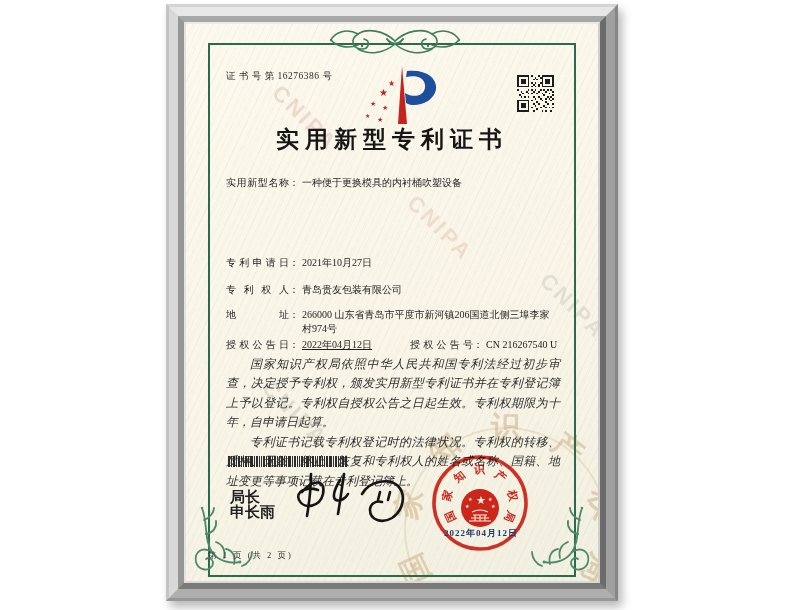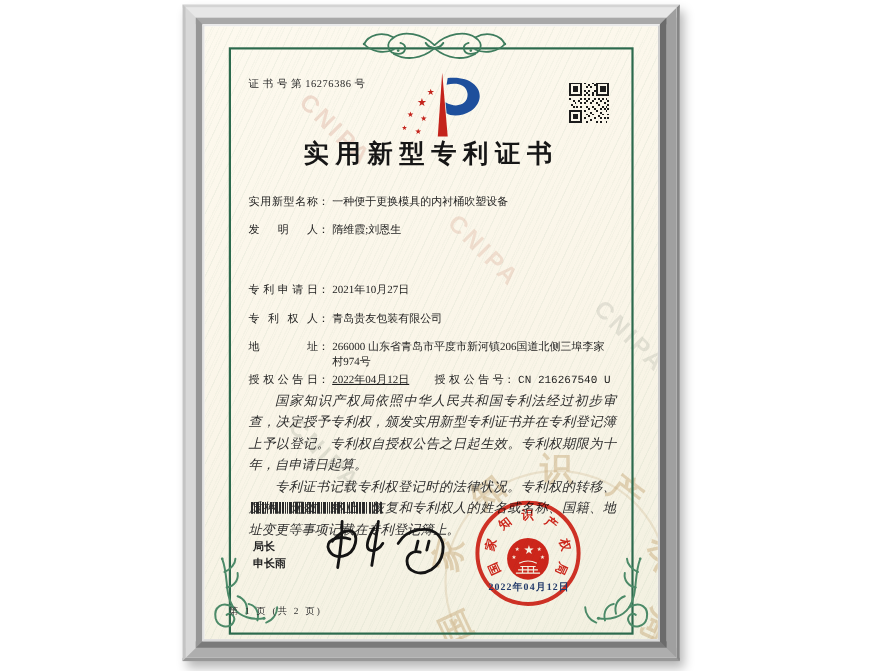--- a/index.html
+++ b/index.html
@@ -35,32 +35,32 @@
   .qr{position:absolute;left:331px;top:51px;}
   .title{position:absolute;left:0;top:100px;width:412px;text-align:center;font-weight:600;
          font-size:23px;letter-spacing:6px;color:#161616;}
   
   .frow{position:absolute;left:40px;width:336px;font-size:10px;color:#1d1d1d;}
   .flabel{display:inline-block;width:63px;text-align:justify;text-align-last:justify;}
   .fcolon{display:inline-block;margin-right:3px;}
   .addrval{display:inline-block;width:252px;vertical-align:top;}
   .r0{top:152px}.r1{top:178px}.r2{top:205px}.r3{top:232px}.r4{top:259px}.r5{top:284px}
   .rgrant{top:314px;position:absolute;}
-  .g2{position:absolute;left:169px;top:0;white-space:nowrap;font-family:Liberation Mono, monospace;}
+  .g2{position:absolute;left:184px;top:0;white-space:nowrap;}
   .g1{position:absolute;left:0;top:0;white-space:nowrap;text-decoration:underline;}
   
   .paras{position:absolute;left:40px;top:331px;width:334px;font-style:italic;font-size:12px;
          line-height:1.62;color:#2e2e2e;text-align:justify;}
   .paras p{margin:0;text-indent:2em;}
   
   .barcode{position:absolute;left:42px;top:432px;}
   .seal{position:absolute;left:244px;top:429px;width:100px;height:100px;mix-blend-mode:multiply;}
   .sealchar{position:absolute;font-weight:700;font-size:11px;color:#d6281e;line-height:1;}
   .sealdate{position:absolute;left:258px;top:503px;font-weight:700;font-size:9px;color:#223a6a;letter-spacing:1px;}
-  .director{position:absolute;left:44px;top:466px;font-weight:600;font-size:10px;color:#222;line-height:15px;}
+  .director{position:absolute;left:44px;top:466px;font-weight:600;font-size:15px;color:#222;line-height:15px;}
   .signature{position:absolute;left:92px;top:446px;}
   .footer{position:absolute;left:22px;top:526px;width:368px;font-size:8.5px;
           letter-spacing:2px;color:#333;}
   .ornTop{position:absolute;left:139px;top:2px;}
   .ornBL{position:absolute;left:4px;top:482px;}
   .ornBR{position:absolute;left:344px;top:482px;transform:scaleX(-1);}
 </style>
 </head>
 <body>
 
@@ -142,23 +142,20 @@
 
             <svg class="qr" width="37" height="37" viewBox="0 0 21 21" shape-rendering="crispEdges">
               <path fill="#1c1c1c" fill-rule="evenodd" d="M0 0h7v7H0z M1 1h5v5H1z M2 2h3v3H2z M14 0h7v7h-7z M15 1h5v5h-5z M16 2h3v3h-3z M0 14h7v7H0z M1 15h5v5H1z M2 16h3v3H2z"></path>
               <path fill="#1c1c1c" d="M8 0h1v1H8z M10 1h1v1h-1z M12 0h1v1h-1z M9 2h1v1H9z M11 2h1v1h-1z M13 1h1v1h-1z M8 4h1v1H8z M10 4h1v1h-1z M12 5h1v1h-1z M9 5h1v1H9z M13 4h1v1h-1z M8 6h1v1H8z M10 6h1v1h-1z M12 6h1v1h-1z M6 8h1v1H6z M6 10h1v1H6z M6 12h1v1H6z M0 8h1v1H0z M2 9h1v1H2z M1 11h1v1H1z M3 10h1v1H3z M4 12h1v1H4z M2 12h1v1H2z M5 9h1v1H5z M8 8h1v1H8z M10 8h1v1h-1z M13 8h1v1h-1z M15 8h1v1h-1z M17 8h1v1h-1z M19 8h1v1h-1z M20 9h1v1h-1z M9 9h1v1H9z M12 9h1v1h-1z M16 9h1v1h-1z M18 10h1v1h-1z M8 10h1v1H8z M11 10h1v1h-1z M14 10h1v1h-1z M20 11h1v1h-1z M9 12h1v1H9z M12 12h1v1h-1z M15 11h1v1h-1z M17 12h1v1h-1z M19 12h1v1h-1z M10 13h1v1h-1z M13 13h1v1h-1z M16 13h1v1h-1z M18 13h1v1h-1z M20 13h1v1h-1z M8 14h1v1H8z M11 15h1v1h-1z M14 14h1v1h-1z M16 15h1v1h-1z M19 14h1v1h-1z M9 16h1v1H9z M12 16h1v1h-1z M15 17h1v1h-1z M17 16h1v1h-1z M20 16h1v1h-1z M8 18h1v1H8z M10 17h1v1h-1z M13 18h1v1h-1z M16 18h1v1h-1z M18 18h1v1h-1z M20 18h1v1h-1z M9 20h1v1H9z M11 19h1v1h-1z M14 20h1v1h-1z M16 20h1v1h-1z M19 20h1v1h-1z"></path>
             </svg>
 
             <div class="title">实用新型专利证书</div>
 
             <div class="frow r0">
               <span class="flabel">实用新型名称</span><span class="fcolon">：</span><span>一种便于更换模具的内衬桶吹塑设备</span>
-            </div>
-            <div class="frow r1">
-              <span class="flabel">发明人</span><span class="fcolon">：</span><span>隋维霞;刘恩生</span>
             </div>
             <div class="frow r3">
               <span class="flabel">专利申请日</span><span class="fcolon">：</span><span>2021年10月27日</span>
             </div>
             <div class="frow r4">
               <span class="flabel">专利权人</span><span class="fcolon">：</span><span>青岛贵友包装有限公司</span>
             </div>
             <div class="frow r5">
               <span class="flabel">地址</span><span class="fcolon">：</span><span class="addrval">266000 山东省青岛市平度市新河镇206国道北侧三埠李家村974号</span>
             </div>

